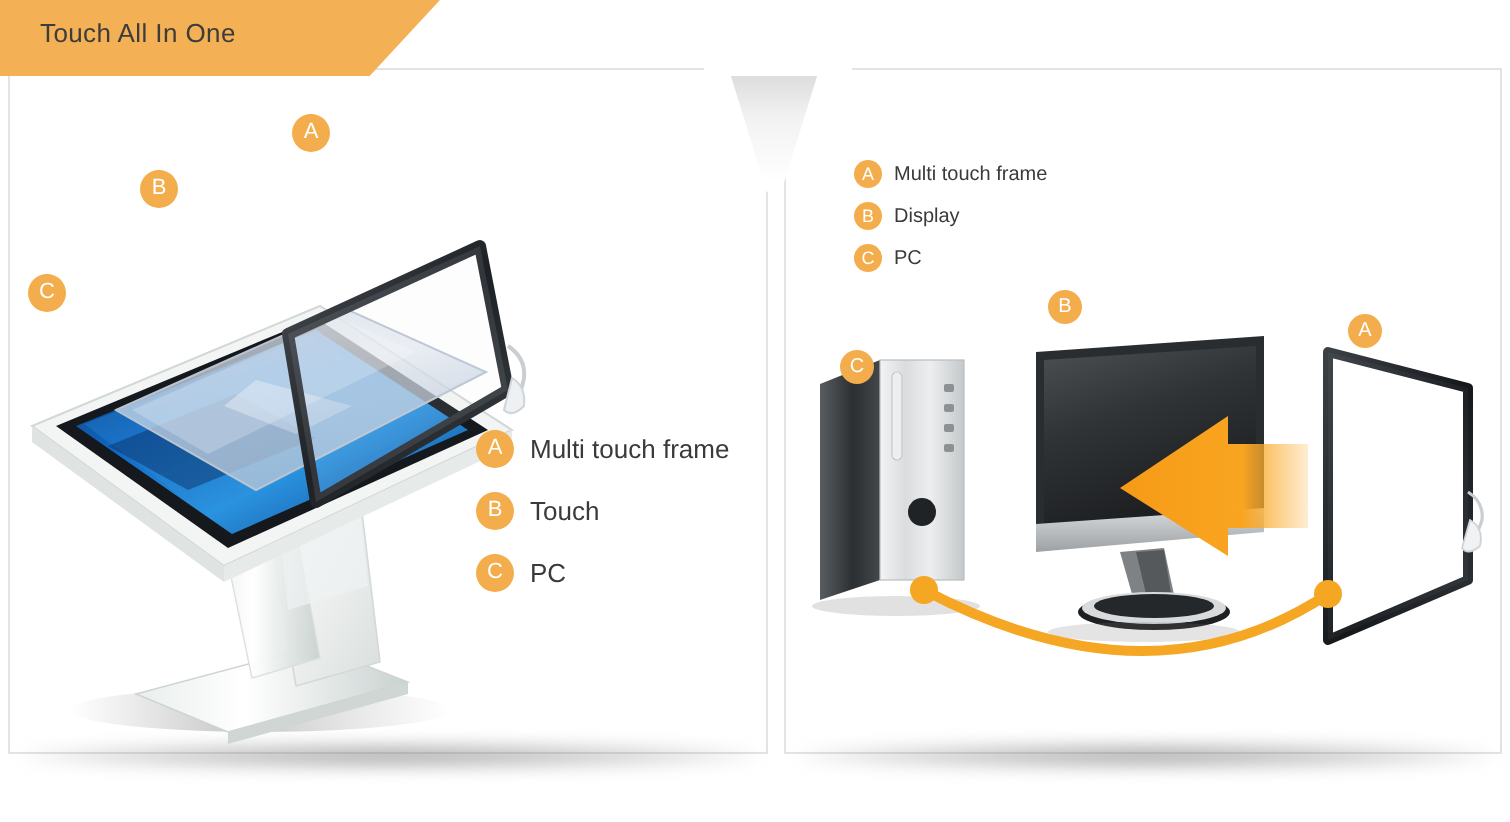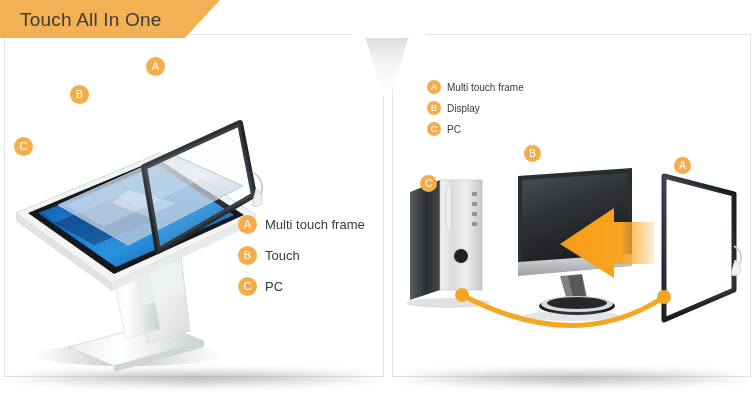--- a/index.html
+++ b/index.html
@@ -68,21 +68,21 @@
   #banner {
     position: absolute;
     left: 0; top: 0;
     width: 220px; height: 38px;
     background: #f3b054;
     clip-path: polygon(0 0, 100% 0, 84% 100%, 0 100%);
   }
   #banner-title {
     position: absolute;
     left: 20px; top: 9px;
-    font-size: 19px;
+    font-size: 13px;
     color: #3c3c3c;
     letter-spacing: .2px;
     white-space: nowrap;
   }
 
   
   .badge {
     position: absolute;
     width: 17px; height: 17px;
     border-radius: 50%;

